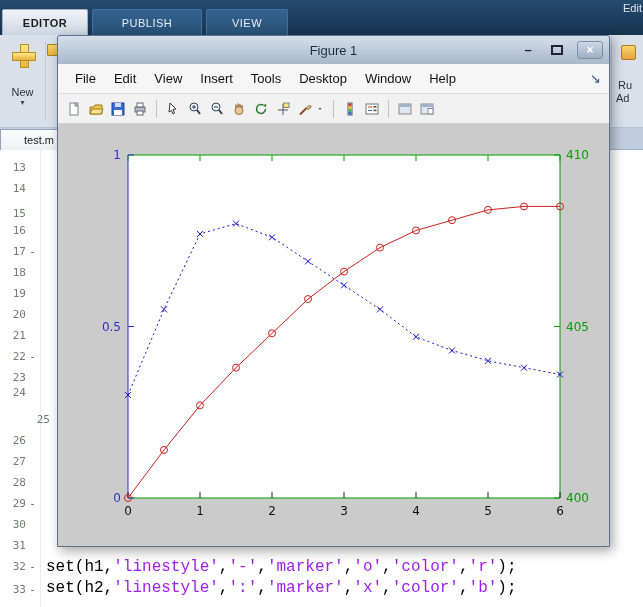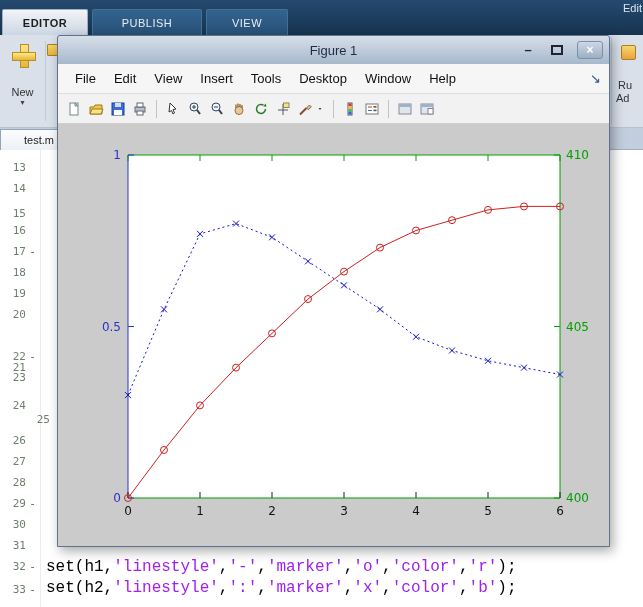--- a/index.html
+++ b/index.html
@@ -130,33 +130,33 @@
         <span class="gutter-dash"></span>
       </div>
       <div class="gutter-line" style="top: 133px;">
         <span class="gutter-num">19</span>
         <span class="gutter-dash"></span>
       </div>
       <div class="gutter-line" style="top: 154px;">
         <span class="gutter-num">20</span>
         <span class="gutter-dash"></span>
       </div>
-      <div class="gutter-line" style="top: 175px; margin-top: 32px;">
+      <div class="gutter-line" style="top: 175px;">
         <span class="gutter-num">21</span>
         <span class="gutter-dash"></span>
       </div>
       <div class="gutter-line" style="top: 196px;">
         <span class="gutter-num">22</span>
         <span class="gutter-dash">-</span>
       </div>
       <div class="gutter-line" style="top: 217px;">
         <span class="gutter-num">23</span>
         <span class="gutter-dash"></span>
       </div>
-      <div class="gutter-line" style="top: 245px;">
+      <div class="gutter-line" style="top: 232px;">
         <span class="gutter-num">24</span>
         <span class="gutter-dash"></span>
       </div>
       <div class="gutter-line" style="top: 259px; margin-left: 24px;">
         <span class="gutter-num">25</span>
         <span class="gutter-dash"></span>
       </div>
       <div class="gutter-line" style="top: 280px;">
         <span class="gutter-num">26</span>
         <span class="gutter-dash"></span>

